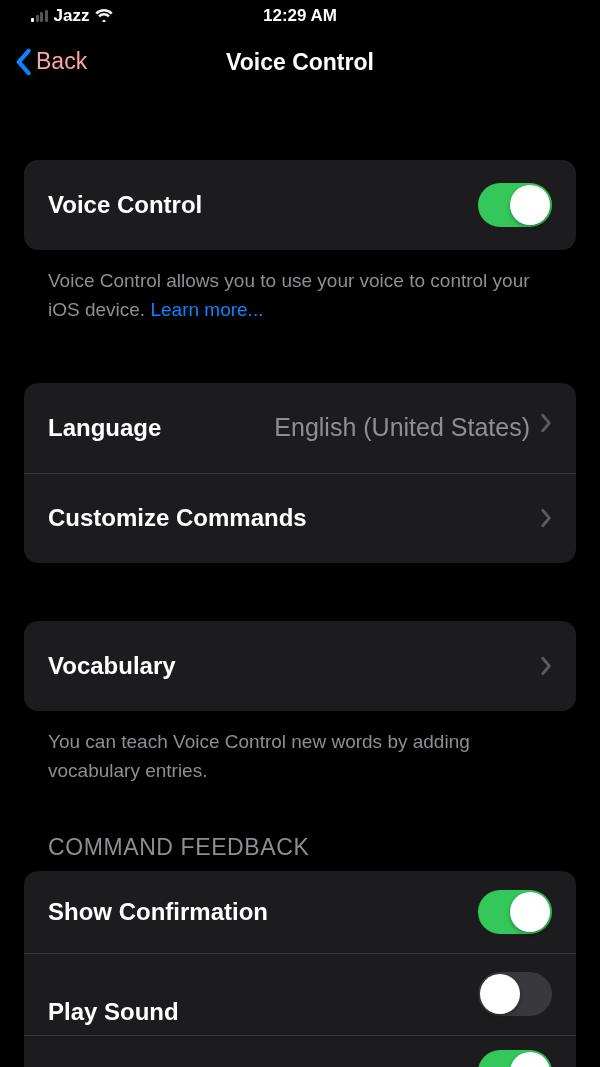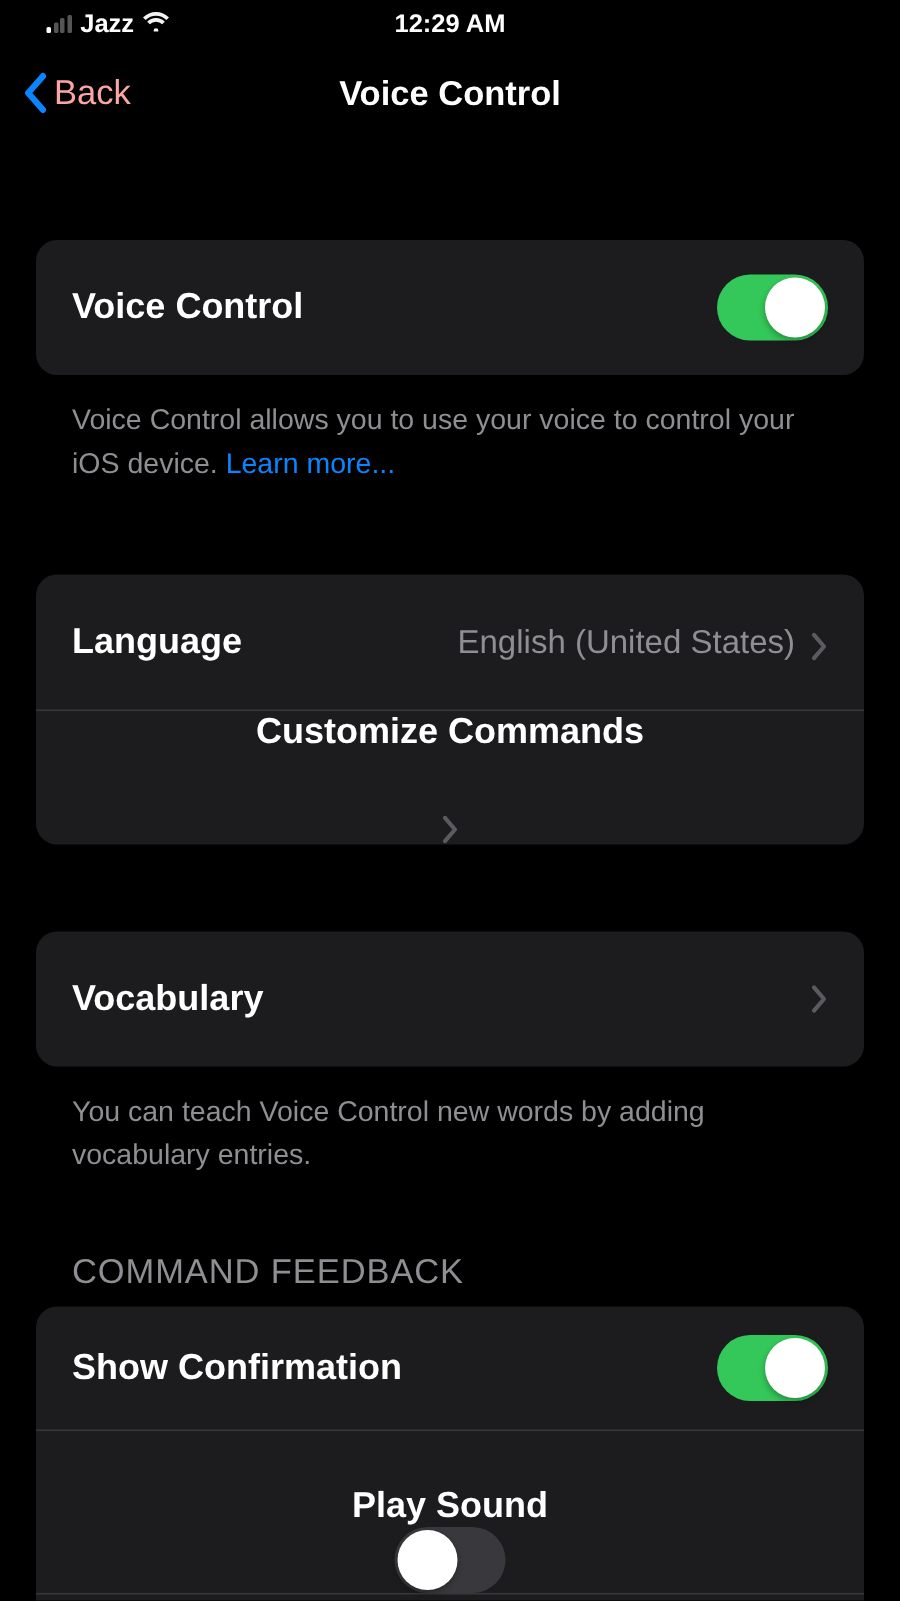--- a/index.html
+++ b/index.html
@@ -73,27 +73,27 @@
       background: #1c1c1e;
       border-radius: 14px;
       overflow: hidden;
     }
     .row {
       min-height: 90px;
       display: flex; align-items: center; justify-content: space-between;
       padding: 0 24px;
     }
     .row + .row { border-top: 0.5px solid #2e2e30; margin-left: 0; }
-    .group .row + .row { border-top: 0.5px solid #38383a; flex-direction: column; }
+    .group .row + .row { border-top: 0.5px solid #38383a; }
     .row-label {
       font-size: 24px; font-weight: 700; color: #fff;
     }
     .row-detail {
-      font-size: 22px; color: #8e8e93; font-weight: 400;
-      display: flex; align-items: flex-end; gap: 10px;
+      font-size: 25px; color: #8e8e93; font-weight: 400;
+      display: flex; align-items: flex-start; gap: 10px;
     }
     .disclosure svg { width: 12px; height: 20px; }
     .disclosure { color: #5a5a5f; display:flex; align-items:center; }
 
     .footer-text {
       font-size: 19px; color: #8e8e93; line-height: 1.55;
       padding: 16px 24px 0 24px;
     }
     .footer-text a { color: #0a84ff; text-decoration: none; }
 

